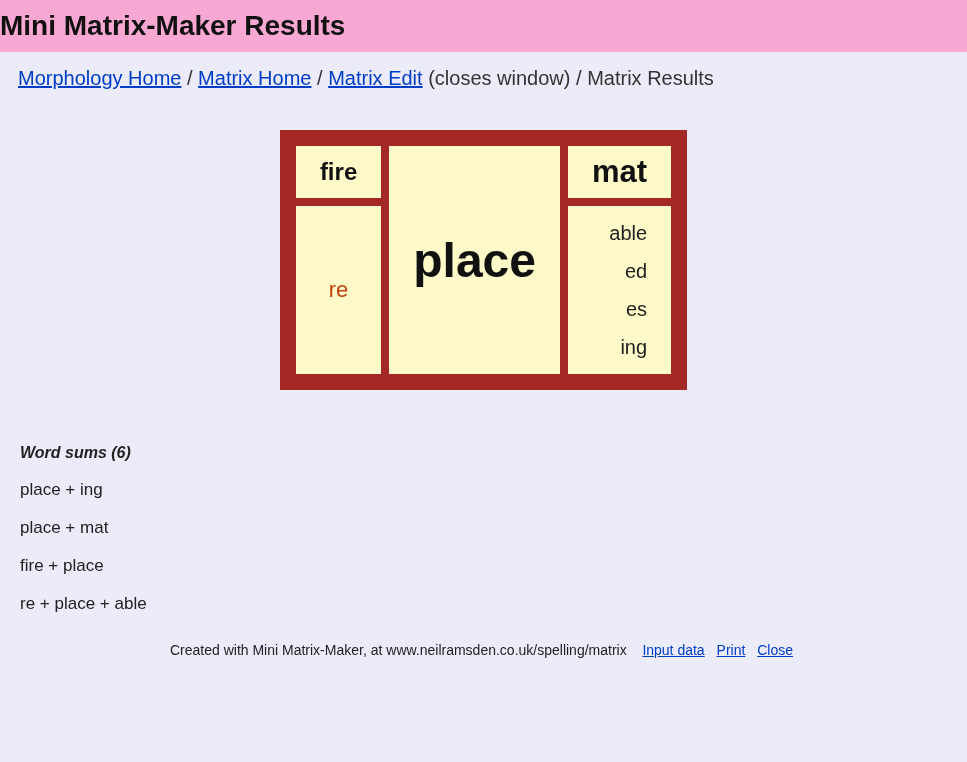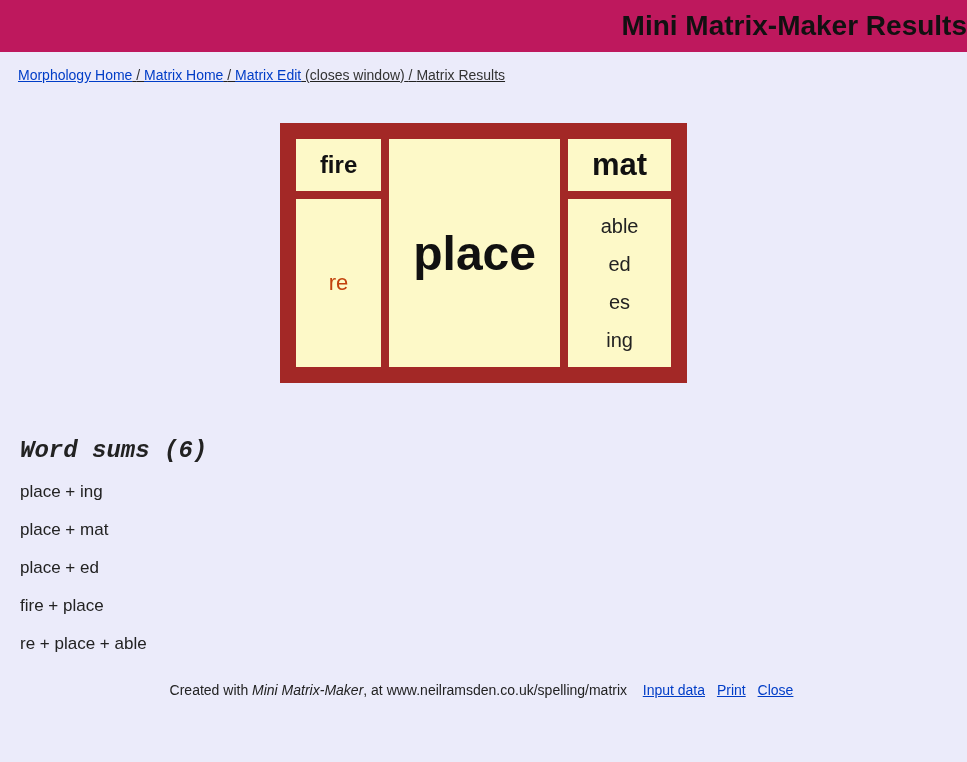--- a/index.html
+++ b/index.html
@@ -2,34 +2,33 @@
 <html><head>
   <meta charset="utf-8">
   <style>
     body {
       margin: 0;
       font-family: Verdana, Geneva, sans-serif;
       background-color: #ebebfa;
       color: #222;
     }
     .header {
-      background-color: #be185d;
+      background-color: #f9a8d4;
       padding: 10px 0;
-      text-align: right;
+      text-align: left;
     }
     .header h1 {
       margin: 0;
       font-size: 28px;
       font-weight: bold;
       color: #111;
     }
     .breadcrumb {
       padding: 15px 2px 10px 18px;
-      font-size: 14px;
-      text-decoration: underline;
+      font-size: 20px;
     }
     .breadcrumb a {
       color: #003dc7;
       text-decoration: underline;
     }
     .breadcrumb .sep {
       color: #333;
     }
     .breadcrumb .plain {
       color: #333;
@@ -69,48 +68,46 @@
       color: #111;
     }
     .suffix-head {
       font-size: 31px;
       font-weight: bold;
       text-align: center;
       color: #111;
     }
     .suffix-list {
       font-size: 20px;
-      text-align: center;
+      text-align: right;
       line-height: 1.9;
       color: #222;
       padding-left: 16px;
       padding-right: 26px;
     }
     .ws-section {
       padding: 10px 20px 0 20px;
     }
     .ws-title {
       font-style: italic;
       font-weight: bold;
-      font-size: 24px;
+      font-size: 16px;
       margin-bottom: 18px;
-      font-family: Liberation Mono, monospace;
     }
     .ws-item {
       font-size: 17px;
       margin-bottom: 18px;
     }
     .footer {
       text-align: center;
       font-size: 14px;
       padding: 10px 0 4px 0;
       color: #222;
     }
     .footer .tool {
-      font-style: italic;
     }
     .footer a {
       color: #003dc7;
       text-decoration: underline;
       margin-left: 4px;
       margin-right: 4px;
     }
   </style>
 </head>
 <body>
@@ -146,21 +143,20 @@
         <div>ing</div>
       </td>
     </tr>
   </tbody></table>
 </div>
 
 <div class="ws-section">
   <div class="ws-title">Word sums (6)</div>
   <div class="ws-item">place + ing</div>
   <div class="ws-item">place + mat</div>
-  <div class="ws-item">place + ed</div>
   <div class="ws-item">fire + place</div>
   <div class="ws-item">re + place + able</div>
 </div>
 
 <div class="footer">
   <span>Created with </span><span class="tool">Mini Matrix-Maker</span><span>, at www.neilramsden.co.uk/spelling/matrix</span>&nbsp;&nbsp;
   <a href="#">Input data</a>
   <a href="#">Print</a>
   <a href="#">Close</a>
 </div>

